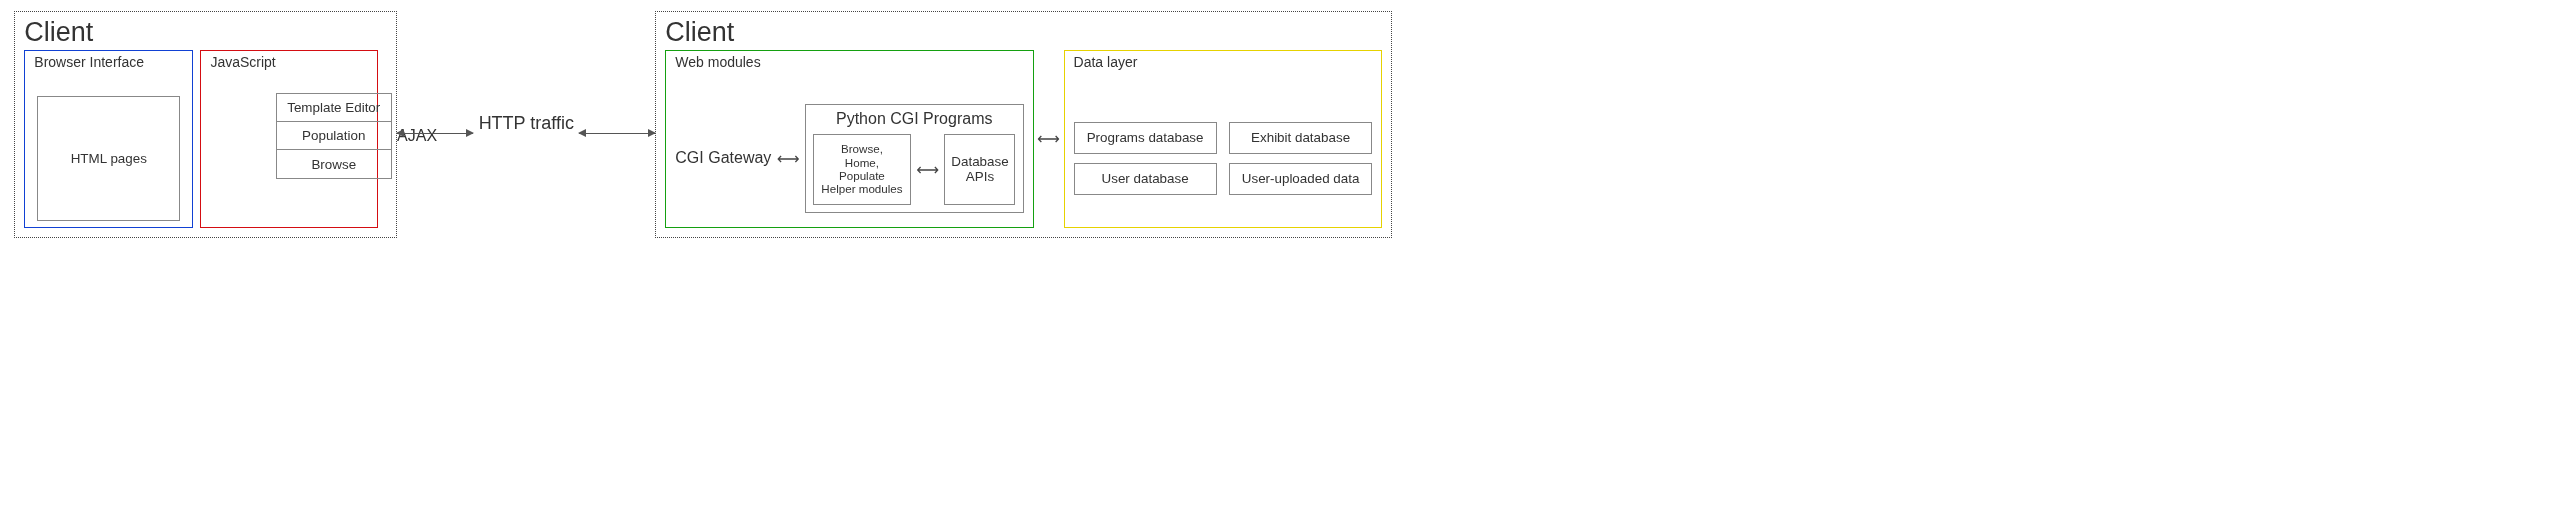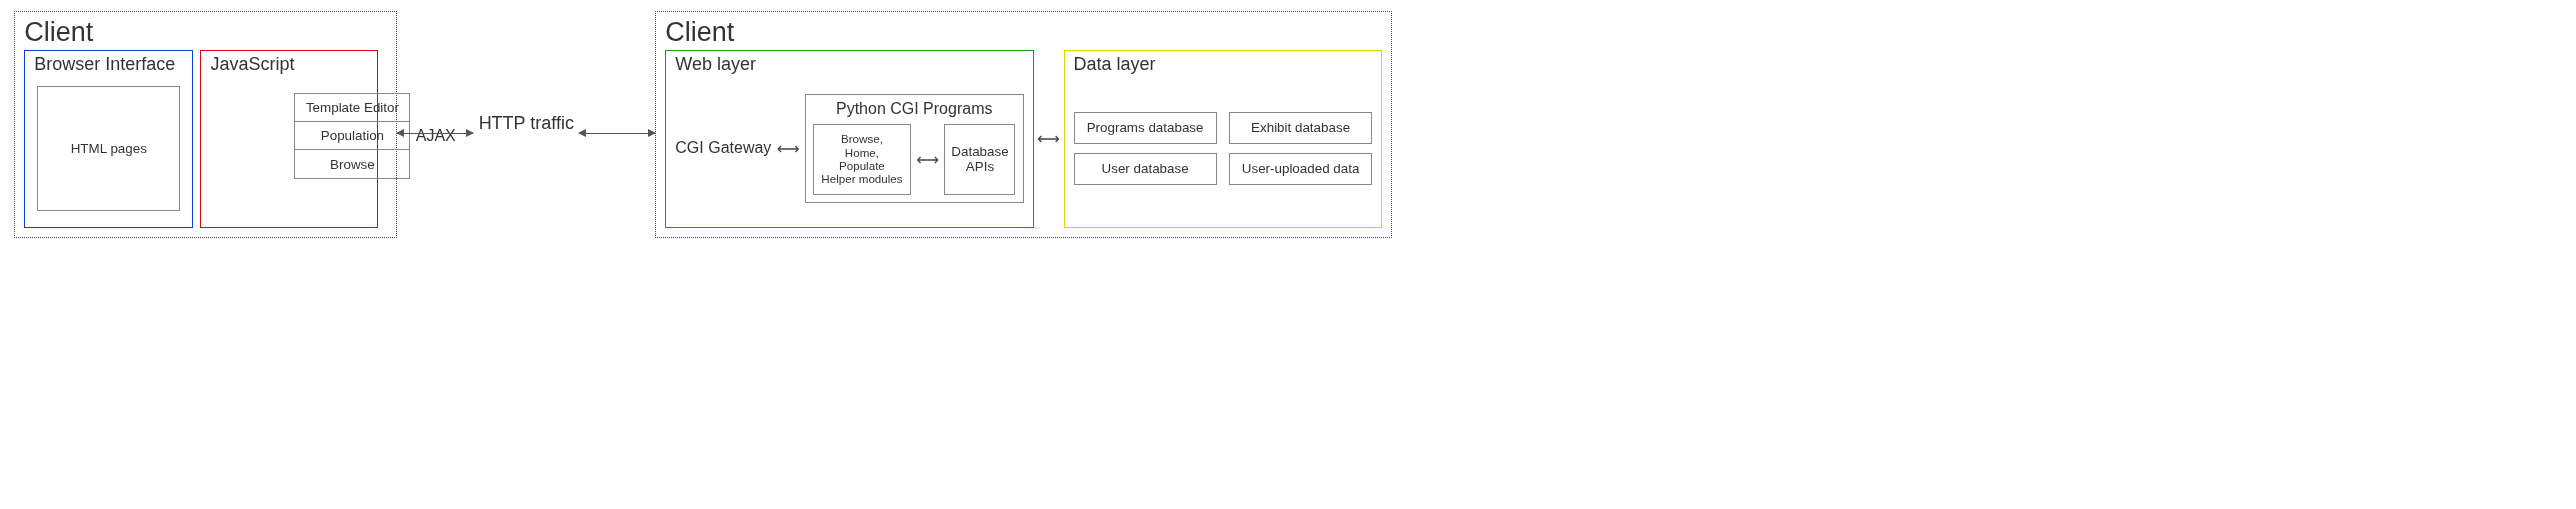--- a/index.html
+++ b/index.html
@@ -17,21 +17,21 @@
     padding: 5.3px 9px 9px 9px;
     position: relative;
   }
   .group-title { font-size: 27px; font-weight: 400; margin-bottom: 1.8px; }
   .group-body { display: flex; align-items: flex-start; }
   .panel {
     border: 1.3px solid;
     padding: 3.6px 9px 9px 9px;
     position: relative;
   }
-  .panel-title { font-size: 18px; font-weight: 300; margin-bottom: 6px; }
+  .panel-title { font-size: 14px; font-weight: 300; margin-bottom: 21px; }
   .panel-body { display: flex; align-items: center; justify-content: center; }
   .blue  { border-color: #1141d4; }
   .red   { border-color: #d40d12; }
   .green { border-color: #14a010; }
   .yellow{ border-color: #e6d200; }
   .cell {
     border: 0.9px solid #888;
     font-size: 13.4px;
     font-weight: 300;
     text-align: center;
@@ -114,21 +114,21 @@
       <div style="padding:0 5.3px;">HTTP traffic</div>
       <div class="arrow-line" style="min-width:45px;"></div>
     </div>
   </div>
 
   <div class="group" style="flex:0 0 auto;">
     <div class="group-title">Client</div>
     <div class="group-body">
 
       <div class="panel green" style="height:178px;">
-        <div class="panel-title">Web layer</div>
+        <div class="panel-title">Web modules</div>
         <div class="panel-body" style="height:134px;">
           <div style="font-size:16px;">CGI Gateway</div>
           <div class="miniarrow">⟷</div>
           <div class="subgroup">
             <div class="subgroup-title">Python CGI Programs</div>
             <div class="subgroup-body">
               <div class="cell" style="width:98px;height:71px;white-space:pre-line;line-height:1.15;font-size:11.6px;">Browse,
 Home,
 Populate
 Helper modules</div>

